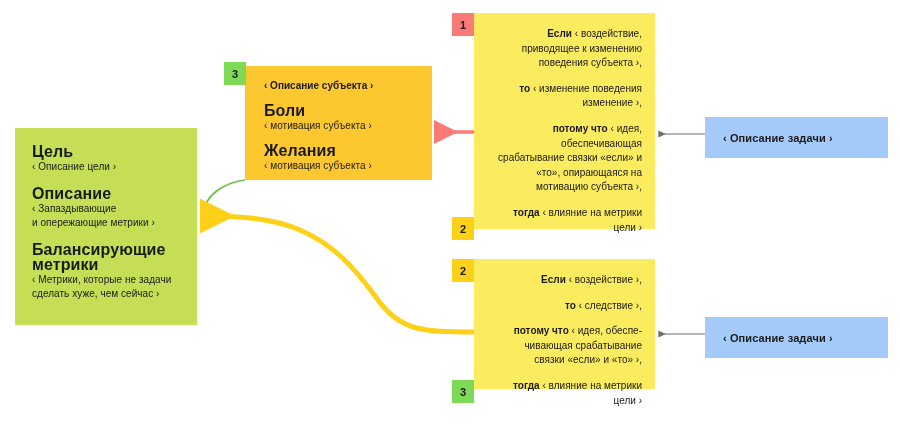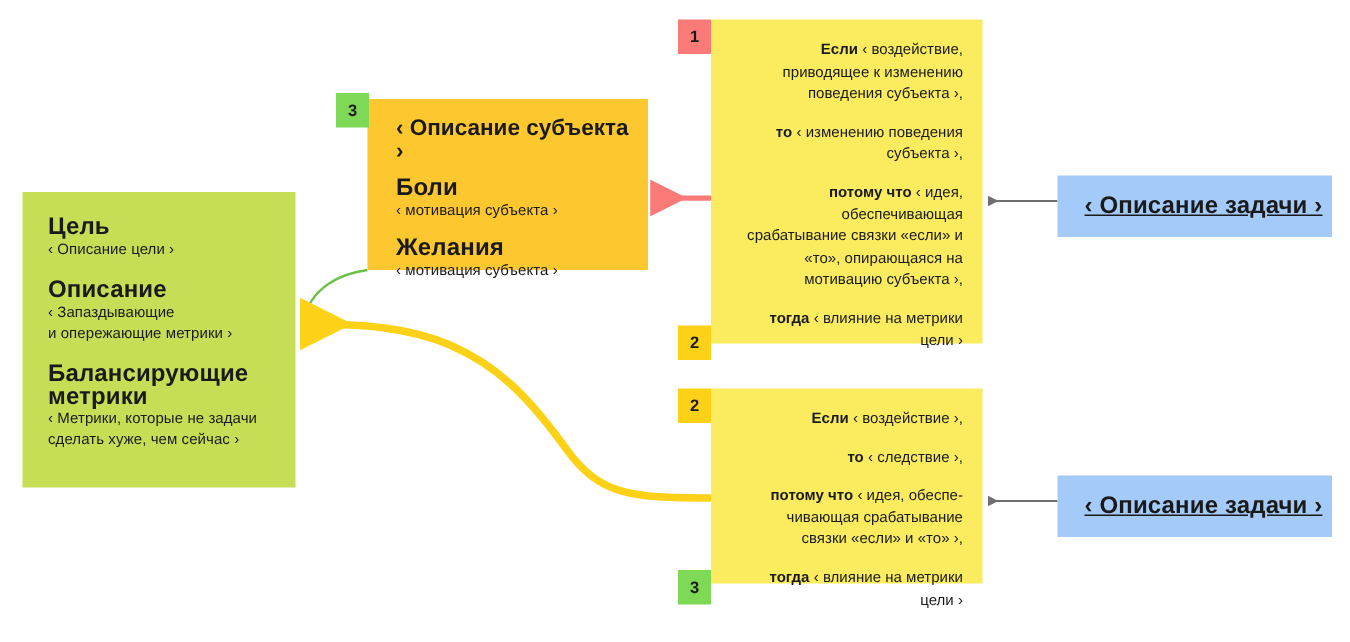--- a/index.html
+++ b/index.html
@@ -53,21 +53,21 @@
     left: 245px;
     top: 66px;
     width: 187px;
     height: 114px;
     background: #fdc82f;
     padding: 12px 12px 0 19px;
   }
   #subject-card .blk { margin-bottom: 9px; }
   #subject-card .title {
     font-weight: bold;
-    font-size: 15px;
+    font-size: 10px;
     line-height: 15px;
     margin-bottom: 10px;
   }
   
   .ycard {
     left: 474px;
     width: 181px;
     background: #faeb5f;
     padding: 14px 13px 12px 19px;
   }
@@ -89,24 +89,23 @@
     height: 41px;
     background: #a4caf9;
     display: flex;
     align-items: center;
     padding-left: 18px;
     box-sizing: border-box;
   }
   #task-box-1 { top: 117px; }
   #task-box-2 { top: 317px; }
   .bluebox span {
-    font-size: 16px;
+    font-size: 11px;
     font-weight: bold;
     letter-spacing: 0.1px;
-    text-decoration: underline;
   }
   
   .badge {
     position: absolute;
     width: 22px;
     height: 23px;
     display: flex;
     align-items: center;
     justify-content: center;
     font-size: 11px;
@@ -179,21 +178,21 @@
     <div class="bd">‹ мотивация субъекта ›</div>
   </div>
 </div>
 <div class="badge badge-green" id="badge-subject">3</div>
 
 <div class="box ycard" id="hypo-card-1">
   <div class="para">
     <b>Если</b><span> ‹ воздействие, приводящее к изменению поведения субъекта ›,</span>
   </div>
   <div class="para">
-    <b>то</b><span> ‹ изменению поведения субъекта ›,</span>
+    <b>то</b><span> ‹ изменение поведения изменение ›,</span>
   </div>
   <div class="para">
     <b>потому что</b><span> ‹ идея, обеспечивающая срабатывание связки «если» и «то», опирающаяся на мотивацию субъекта ›,</span>
   </div>
   <div class="para">
     <b>тогда</b><span> ‹ влияние на метрики цели ›</span>
   </div>
 </div>
 <div class="badge badge-pink" id="badge-hypo1-top">1</div>
 <div class="badge badge-yellow" id="badge-hypo1-bot">2</div>

